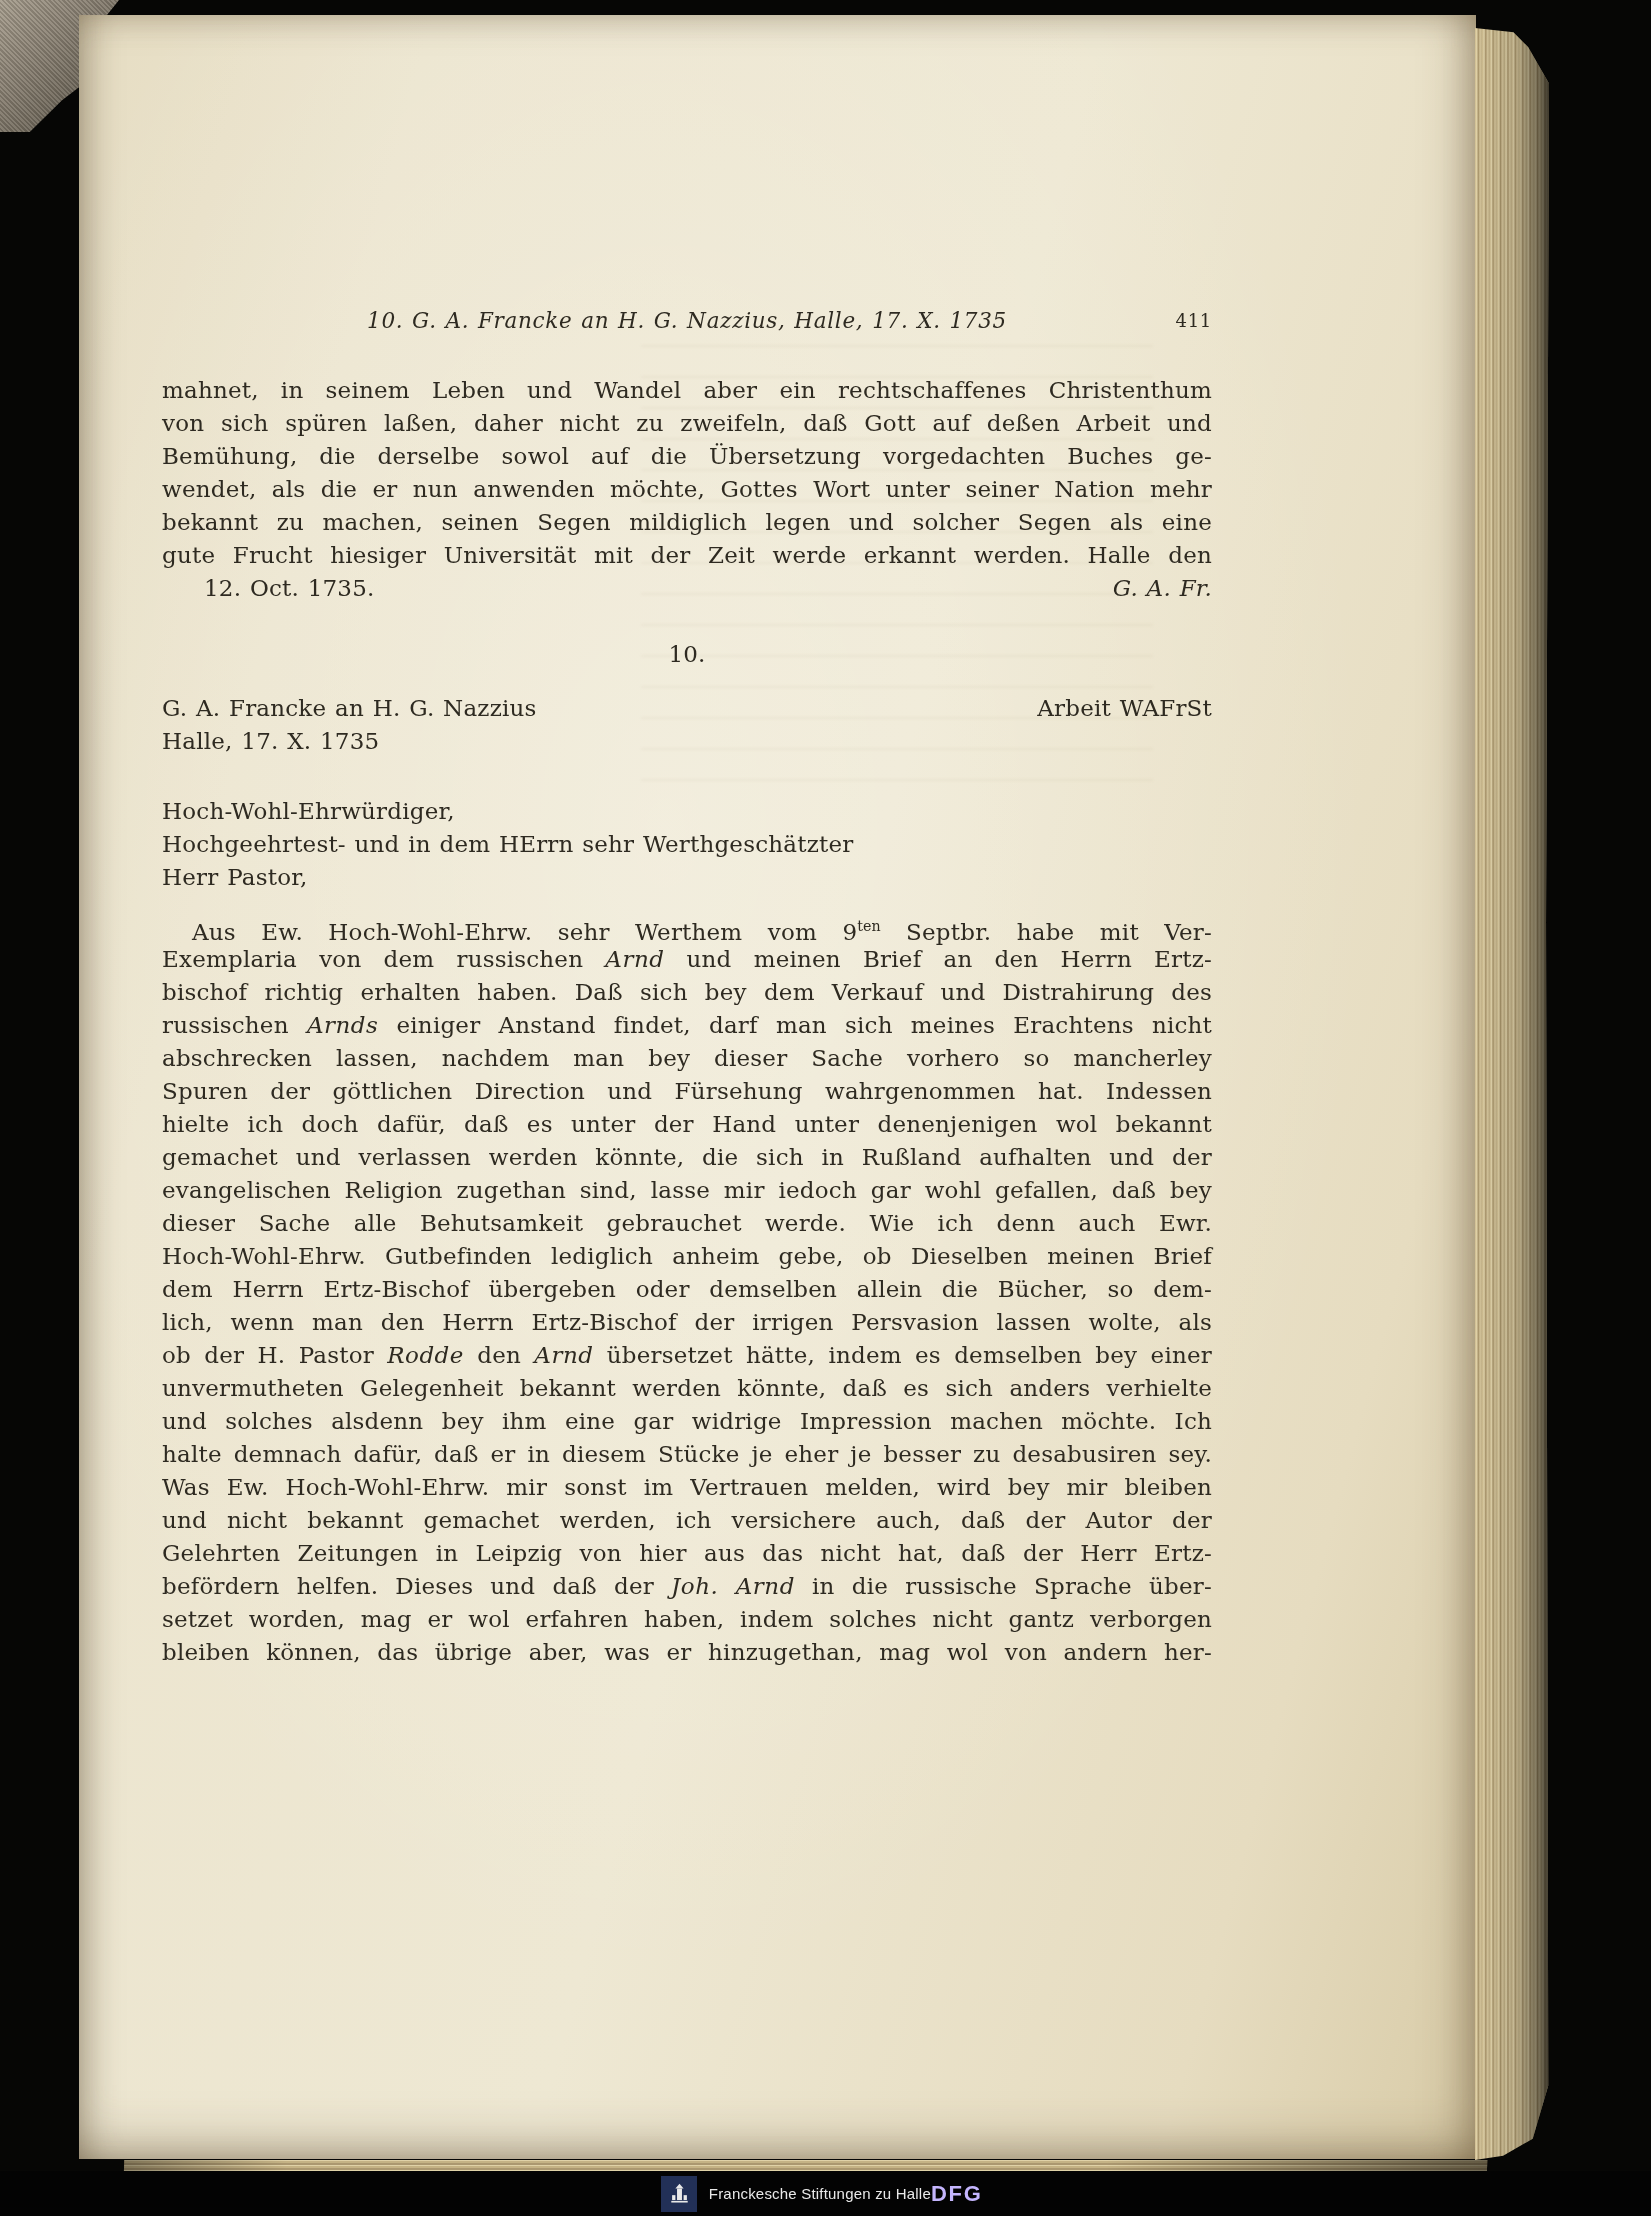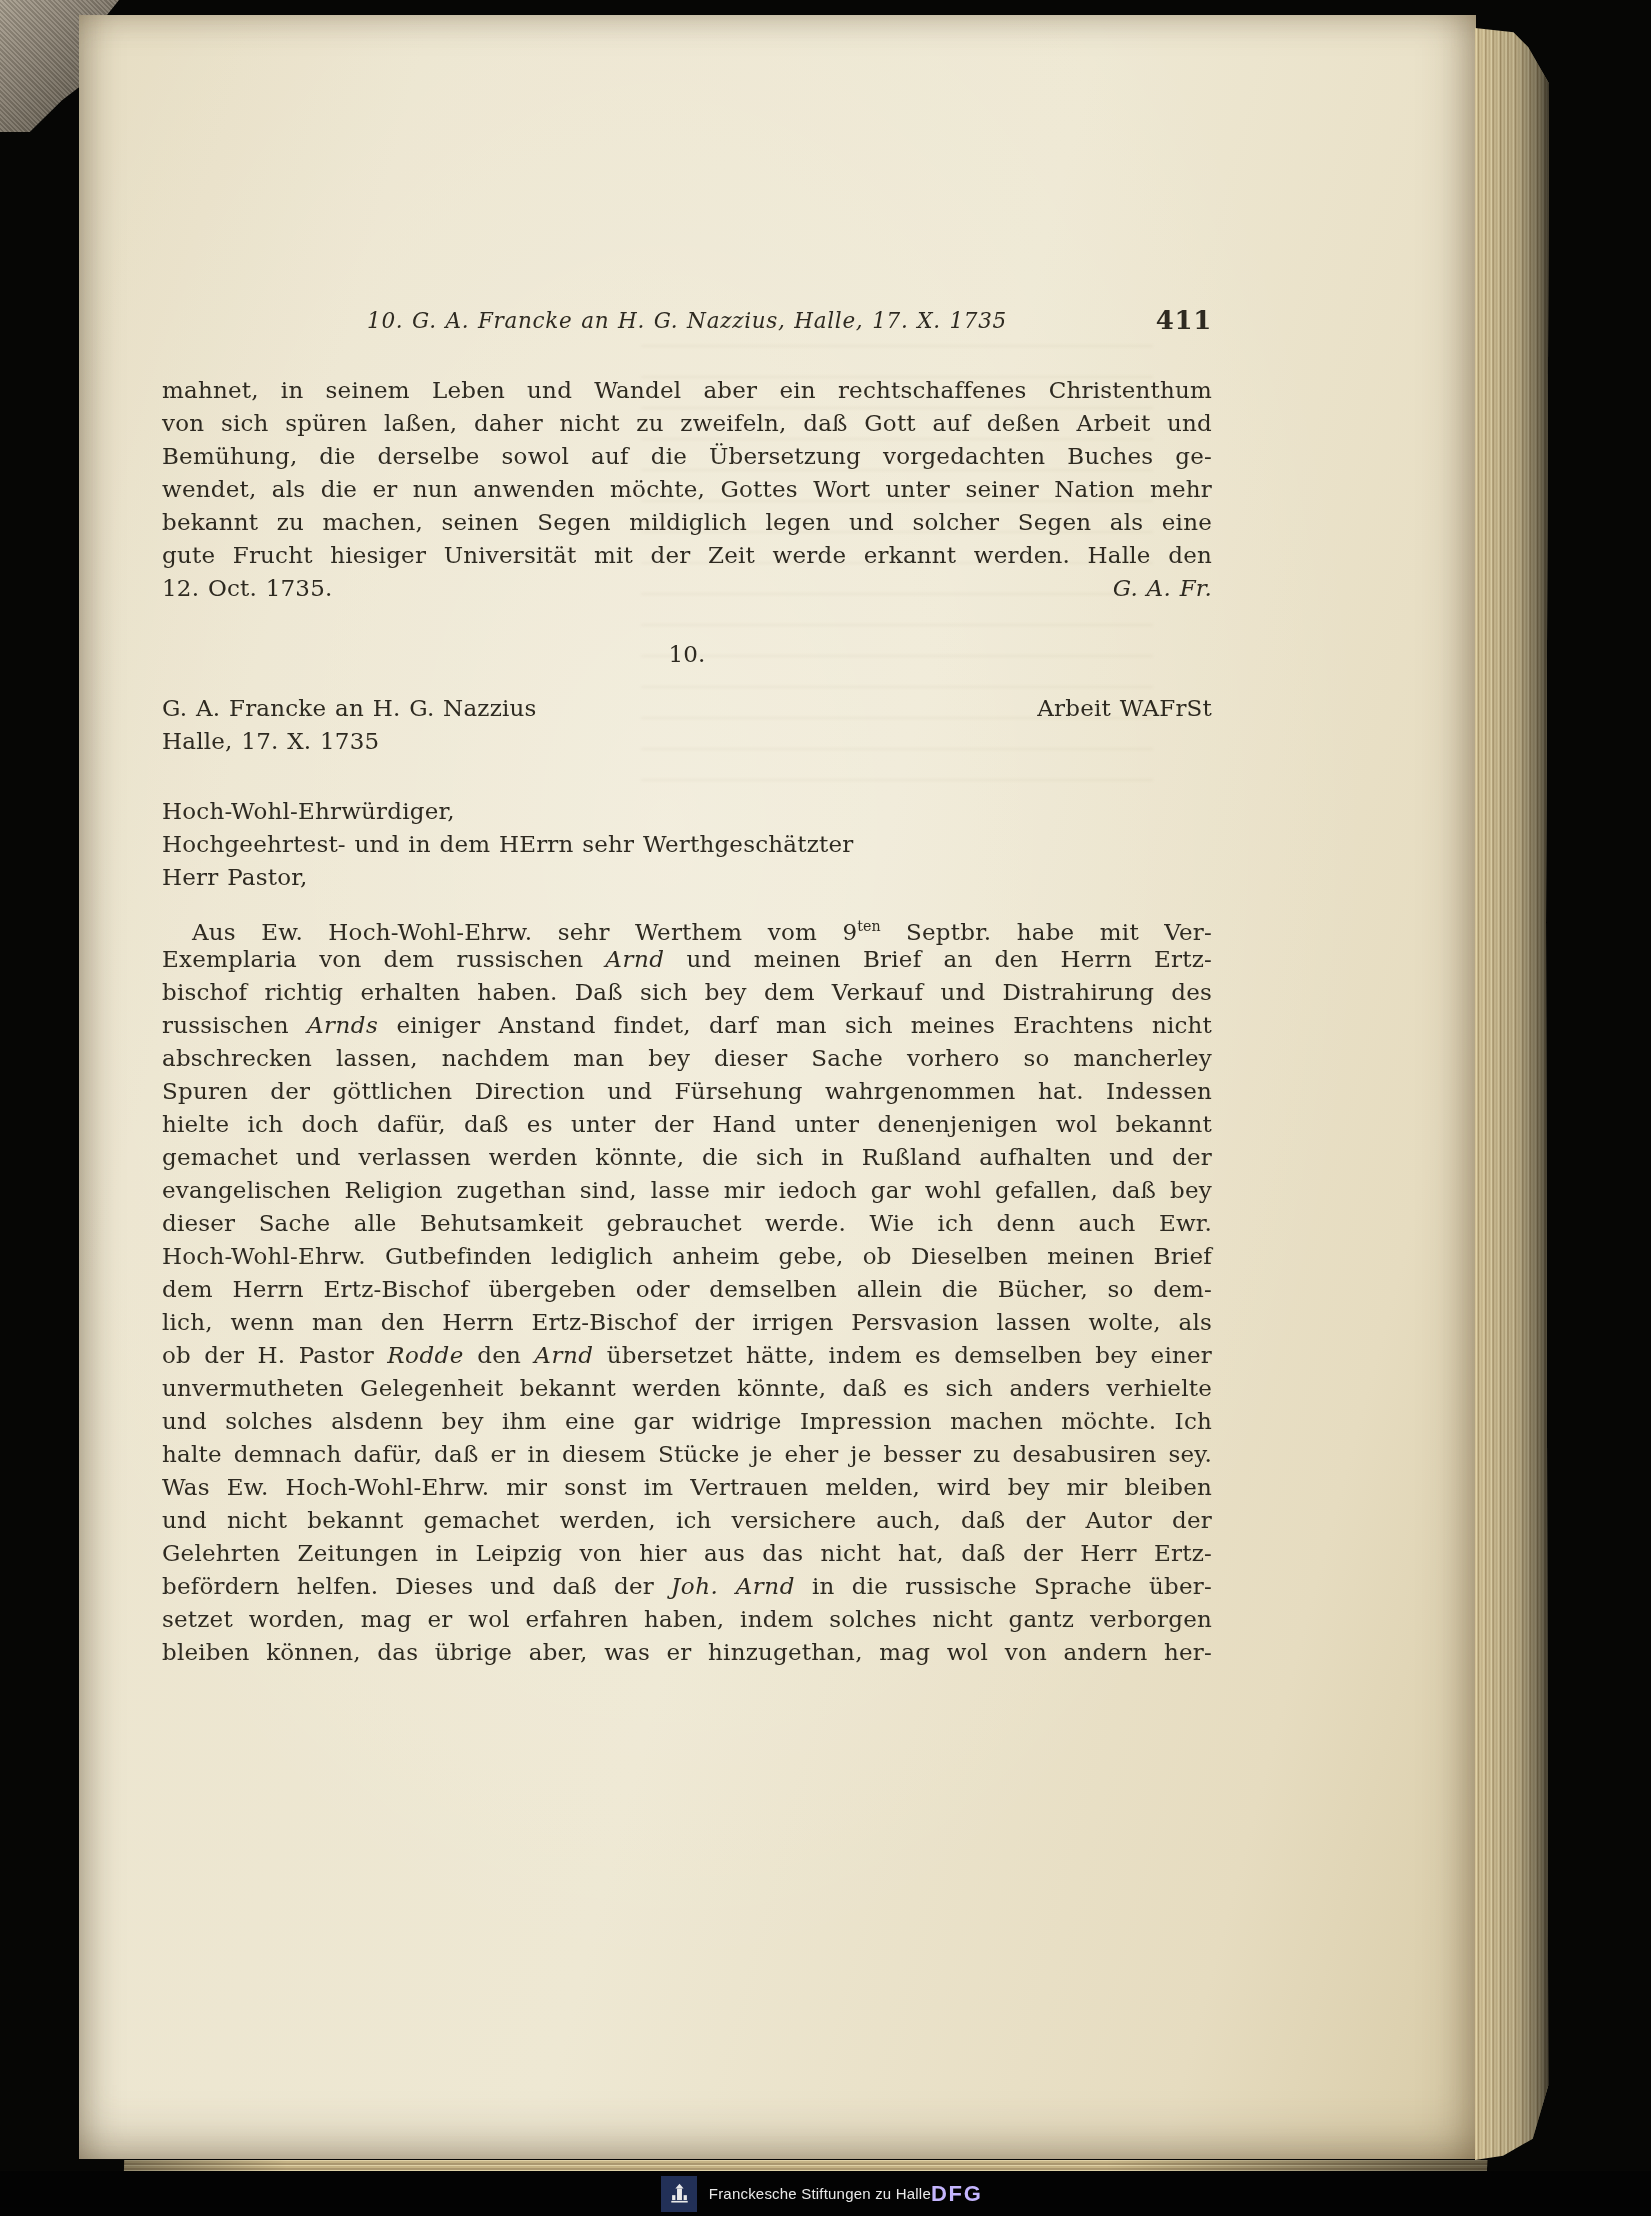--- a/index.html
+++ b/index.html
@@ -47,27 +47,27 @@
     transform:skewX(-2deg);
   }
   
   .textcol {
     position:absolute; left:83px; top:16px; width:1050px;
     color:#2e2a21; font-size:23px; line-height:33px;
     letter-spacing:0.2px; word-spacing:1.2px;
   }
   .header-row { position:relative; margin-top:273px; height:33px; font-style:italic; font-size:21.5px; letter-spacing:0.7px; }
   .header-title { position:absolute; left:50%; transform:translateX(-50%); white-space:nowrap; }
-  .page-number { position:absolute; right:0; top:0; font-style:normal; font-size:26px;font-weight:bold; }
+  .page-number { position:absolute; right:0; top:0; font-style:normal; font-size:18px; }
   .para { width:1050px; }
   .para.just .line { text-align:justify; text-align-last:justify; }
   .para.left .line { text-align:left; }
   .line { height:33px; white-space:normal; }
   .cont { margin-top:37px; }
-  .date-row { display:flex; justify-content:space-between; height:33px; }
+  .date-row { display:flex; justify-content:space-between; height:33px;margin-left:42px; }
   .sig { font-style:italic; }
   .secnum { margin-top:33px; height:33px; text-align:center; }
   .head-row { margin-top:20.6px; display:flex; justify-content:space-between; height:33px; }
   .place-date { height:33px; }
   .salut { margin-top:37px; }
   .body { margin-top:16.5px; }
   .body .line:first-child { padding-left:30px; }
   sup { font-size:0.62em; vertical-align:super; letter-spacing:0; }
   i { letter-spacing:0.5px; }
   

